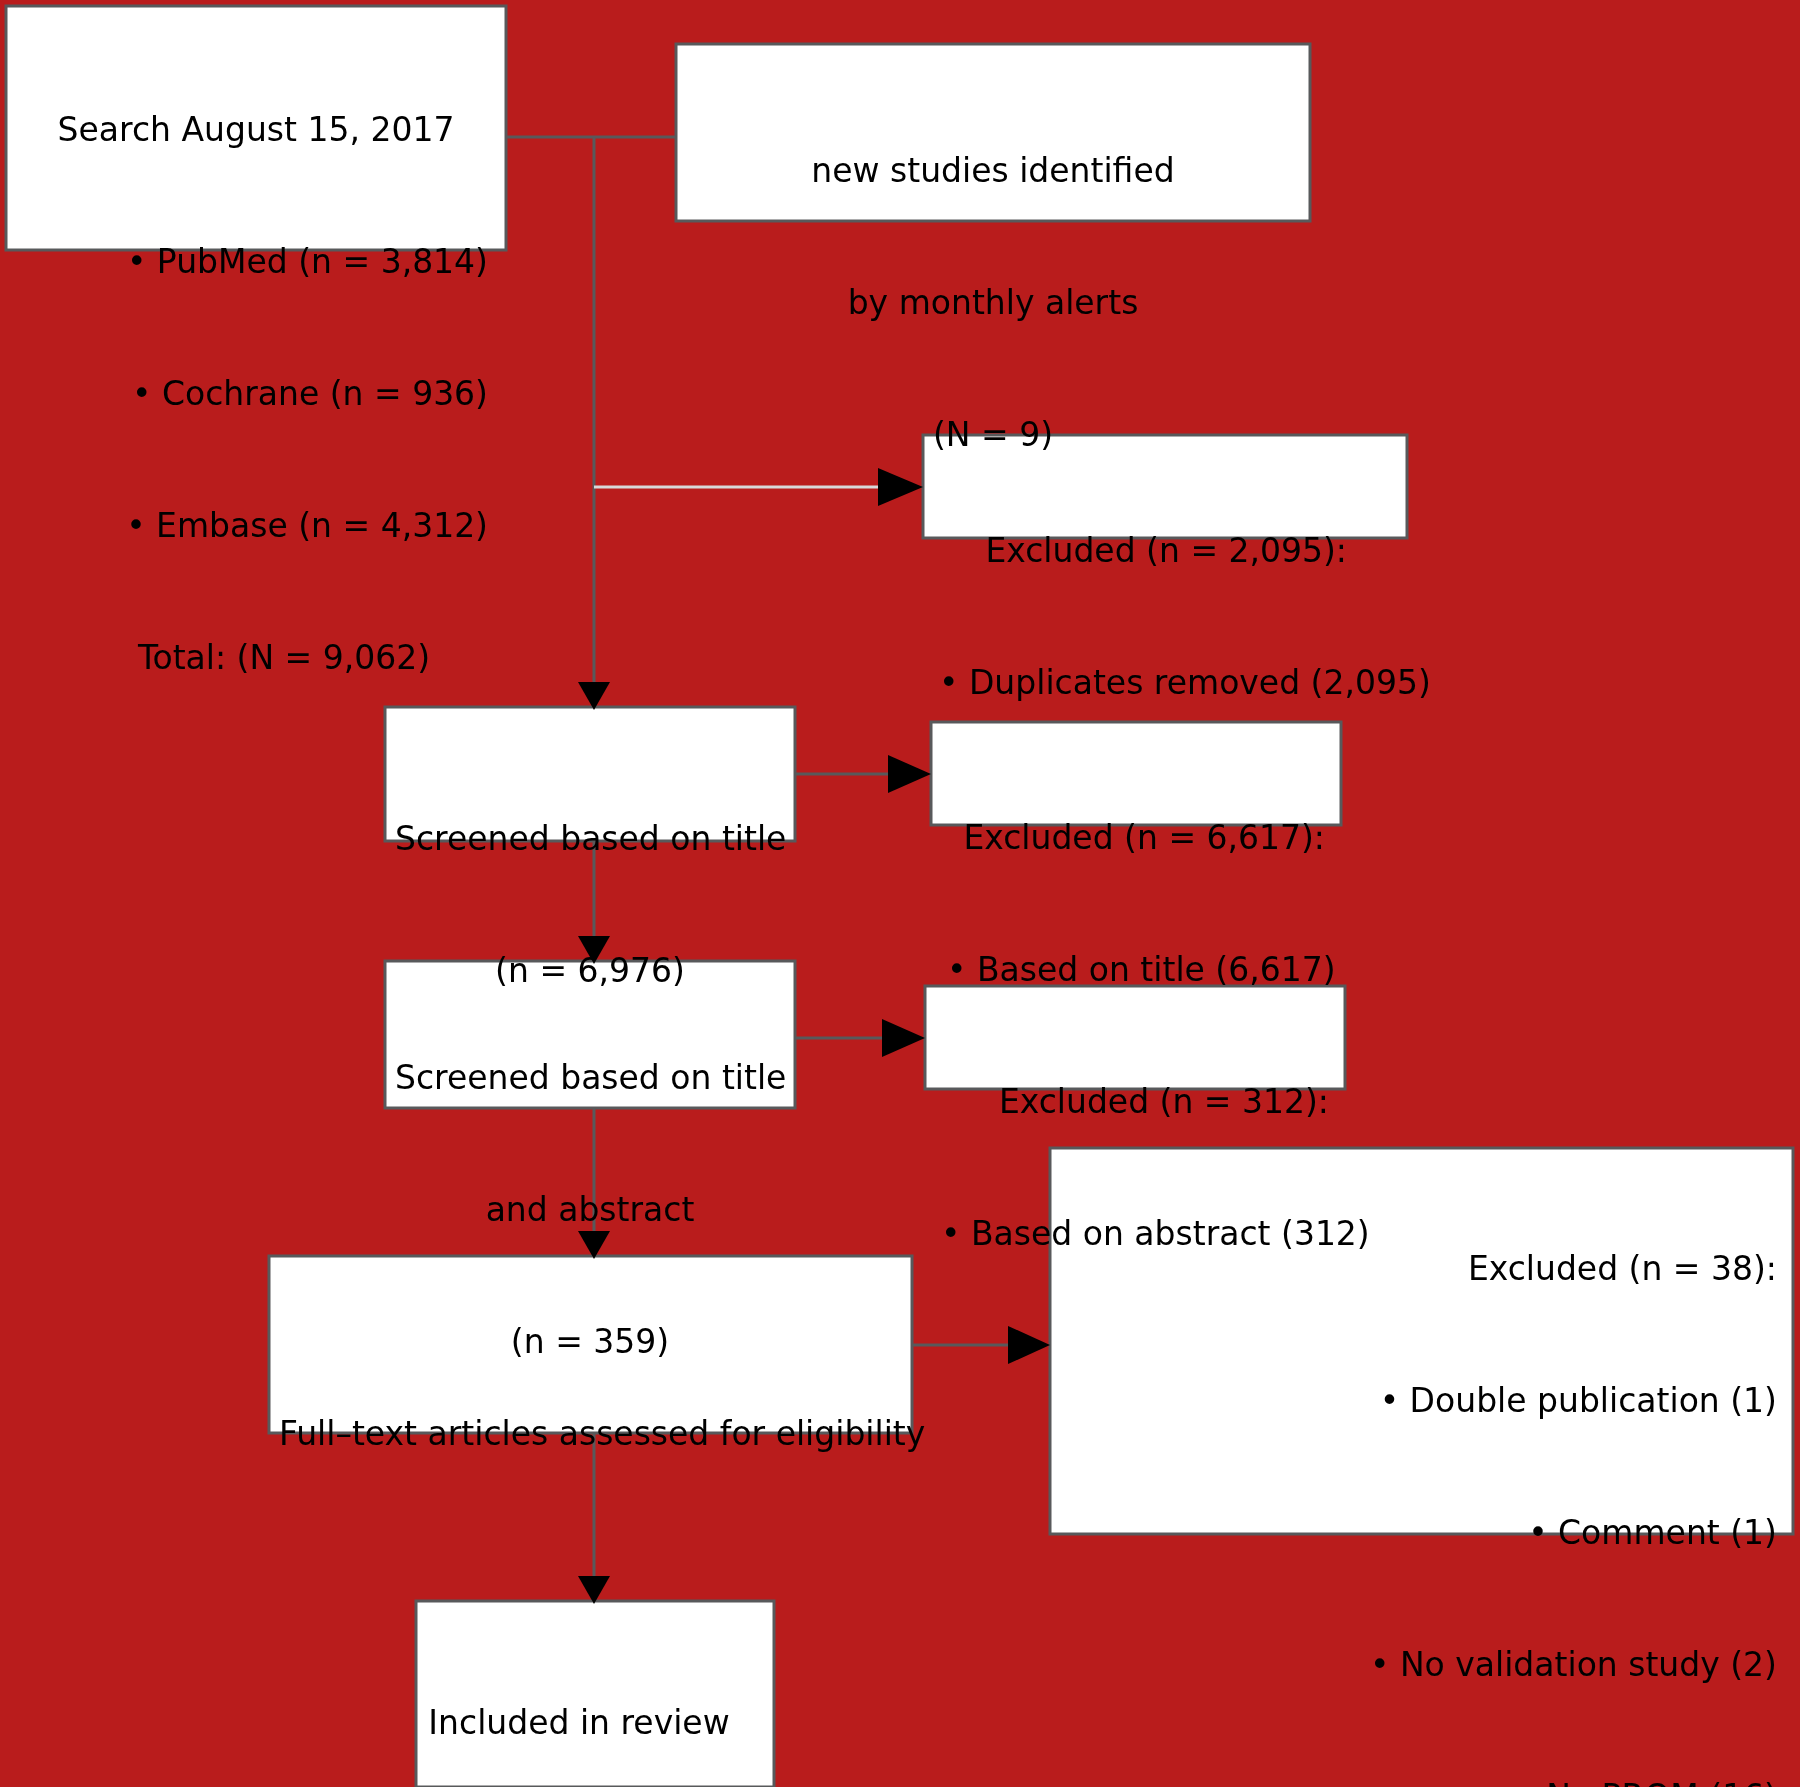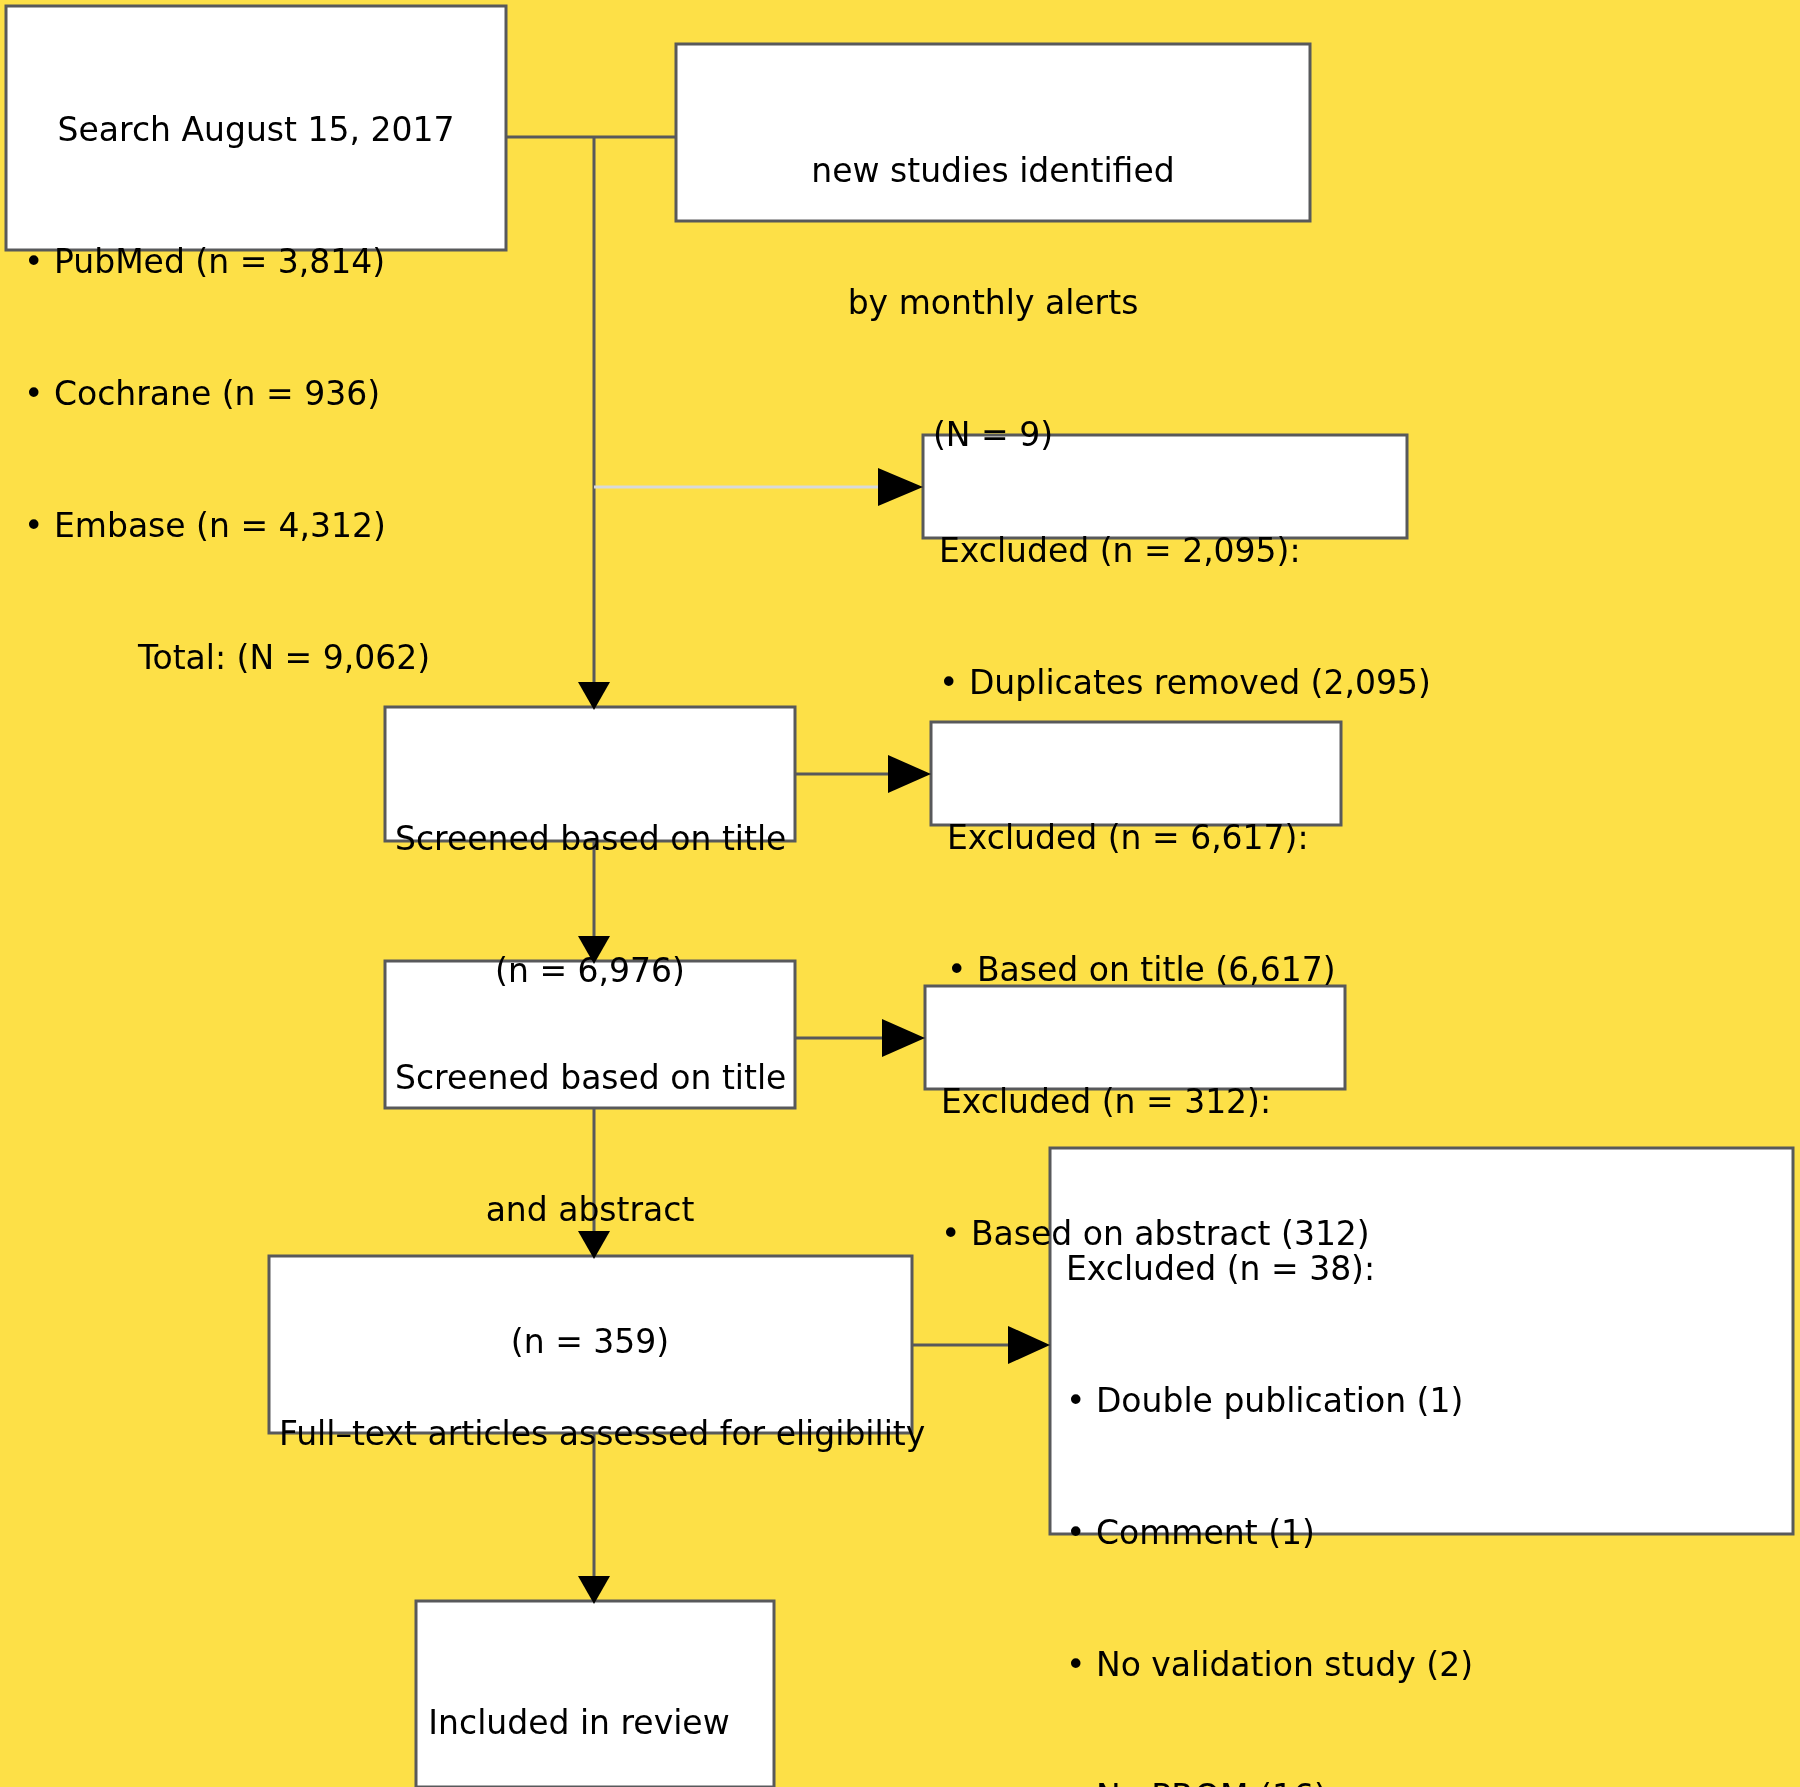--- a/index.html
+++ b/index.html
@@ -4,21 +4,21 @@
 <style>
   html, body {
     margin: 0;
     padding: 0;
     background: #ffffff;
   }
   #page {
     position: relative;
     width: 1800px;
     height: 1787px;
-    background: #fde047;
+    background: #b91c1c;
     font-family: "DejaVu Sans", sans-serif;
     overflow: hidden;
   }
   svg.flow {
     position: absolute;
     left: 0;
     top: 0;
     width: 1800px;
     height: 1787px;
   }
@@ -43,21 +43,21 @@
   .box-text {
     position: absolute;
     box-sizing: border-box;
     color: #000000;
     font-family: "DejaVu Sans", sans-serif;
     font-size: 33px;
     line-height: 44px;
     white-space: pre;
   }
   .t-center { text-align: center; }
-  .t-left   { text-align: left; }
+  .t-left   { text-align: right; }
   .bullet-line {
     white-space: pre;
   }
 </style>
 </head>
 <body>
 
 <div id="page">
 
   <svg class="flow" viewBox="0 0 1800 1787">

